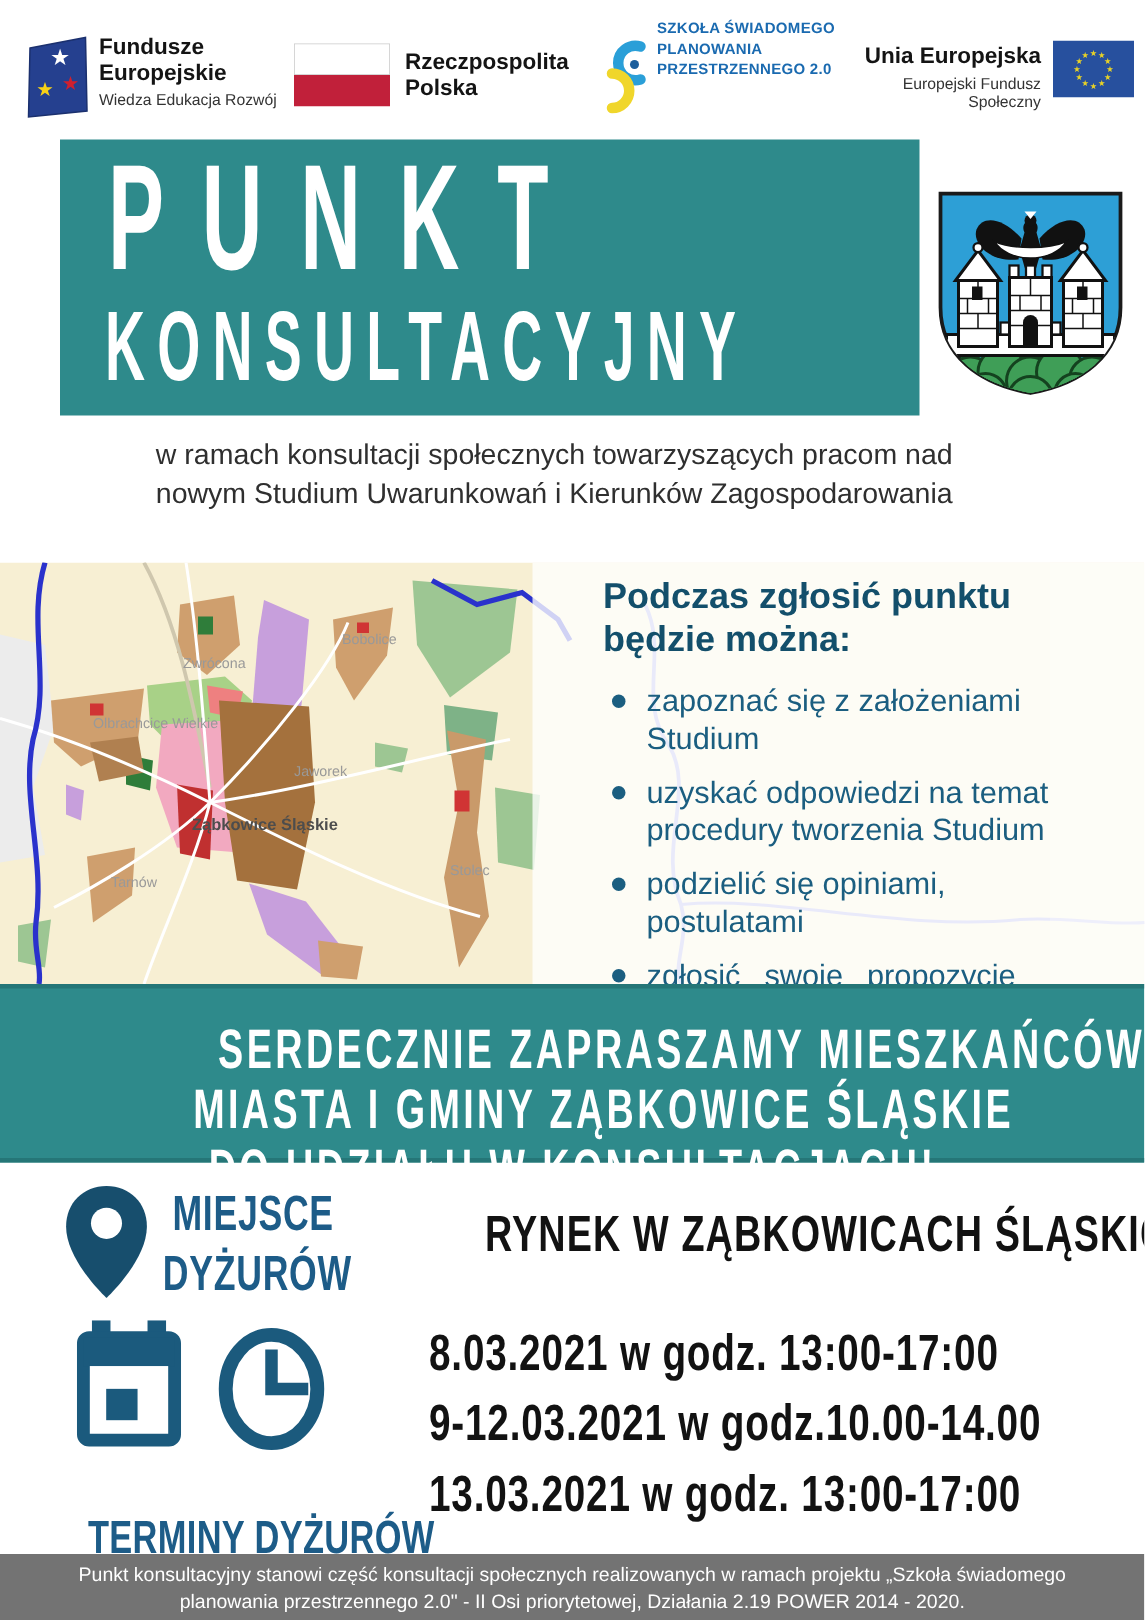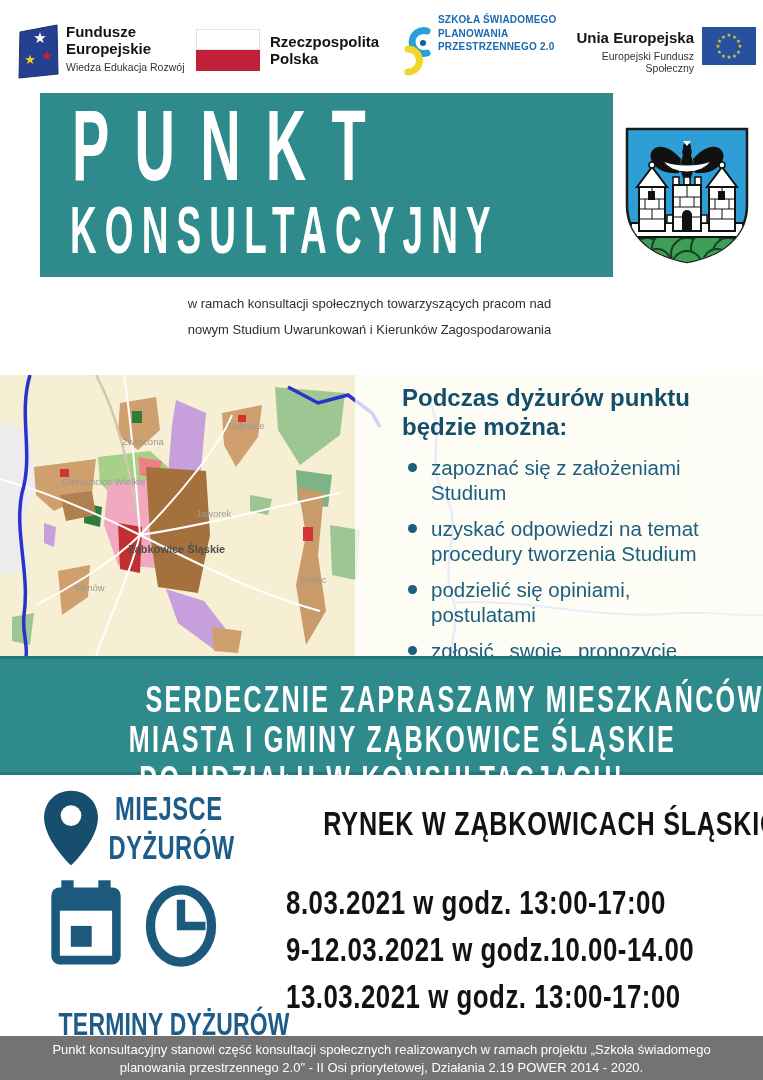--- a/index.html
+++ b/index.html
@@ -17,21 +17,21 @@
 
   
   .title-banner{left:40px;top:93px;width:573px;height:184px;background:#2e8a8b;}
   .title-line1{position:absolute;left:32px;top:2px;color:#fff;font-weight:bold;
                font-size:100px;line-height:100px;letter-spacing:.45em;transform:scaleX(.56);}
   .title-line2{position:absolute;left:30px;top:102px;color:#fff;font-weight:bold;
                font-size:66px;line-height:70px;letter-spacing:.22em;transform:scaleX(.56);}
 
   
   .intro{left:0;top:291px;width:739px;text-align:center;color:#2f2f2f;
-         font-size:13px;line-height:26px;}
+         font-size:19px;line-height:26px;}
 
   
   .map-section{left:0;top:375px;width:763px;height:281px;}
   .panel{left:402px;top:8px;width:348px;}
   .panel-heading{color:#134f6b;font-weight:bold;font-size:24px;line-height:29px;}
   .bullets{margin-top:14px;}
   .bullet{display:flex;margin-bottom:11px;color:#1b5e80;font-size:20.5px;line-height:25px;}
   .dot{width:9px;height:9px;border-radius:50%;background:#1b5e80;margin:8px 14px 0 6px;flex:none;}
   .justify{word-spacing:.5em;}
 
@@ -256,21 +256,21 @@
         <text x="300" y="208">Stolec</text>
       </g>
       <text x="128" y="178" font-size="11" fill="#4d4d4d" font-weight="bold">Ząbkowice Śląskie</text>
 
       <rect x="355" y="0" width="408" height="281" fill="#ffffff" opacity="0.78"></rect>
       <rect x="700" y="0" width="63" height="281" fill="#ffffff" opacity="0.25"></rect>
     </svg>
 
     <div class="abs panel">
       <div class="panel-heading">
-        <span style="display:block">Podczas dyżurów punktu</span>
+        <span style="display:block">Podczas zgłosić punktu</span>
         <span style="display:block">będzie można:</span>
       </div>
       <div class="bullets">
         <div class="bullet">
           <span class="dot"></span>
           <span>
               <span style="display:block">zapoznać się z założeniami</span>
               <span style="display:block">Studium</span>
             </span>
         </div>

